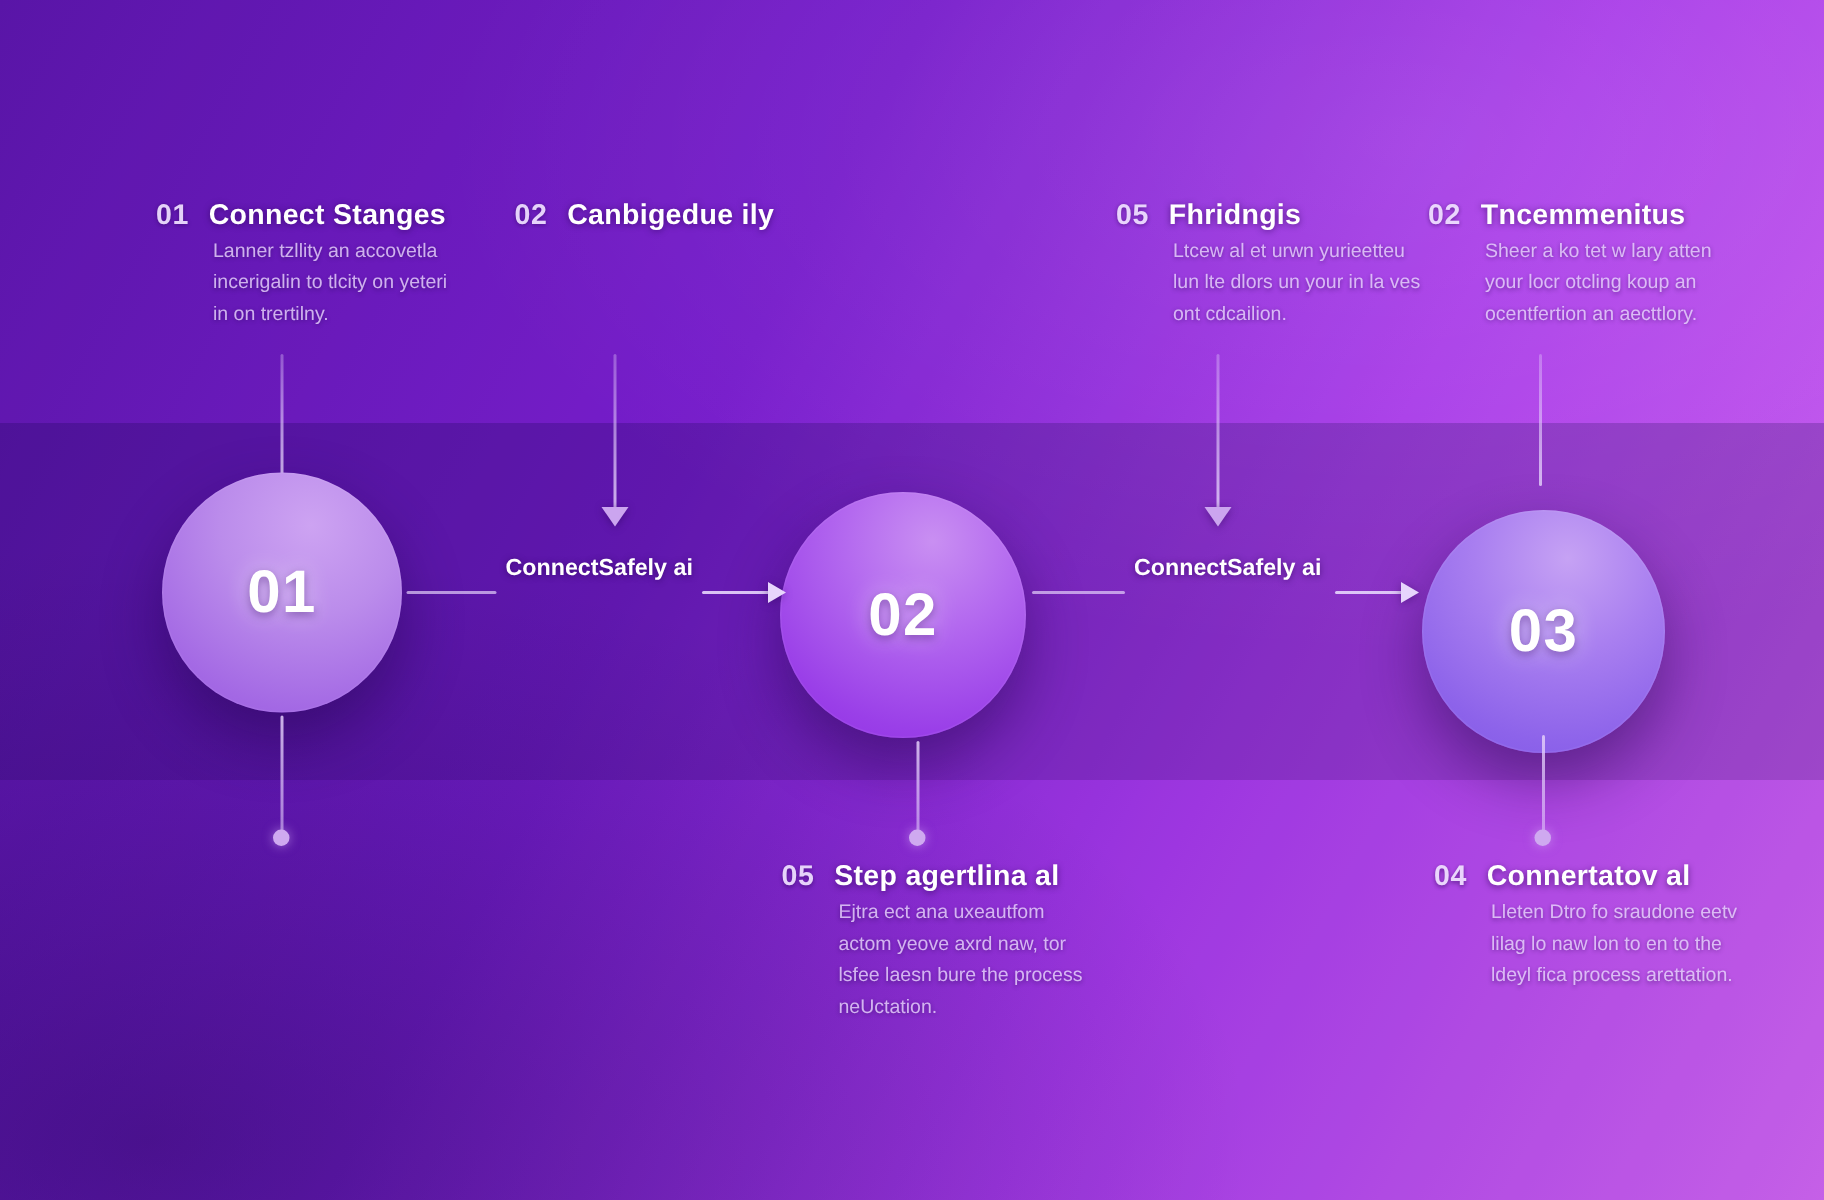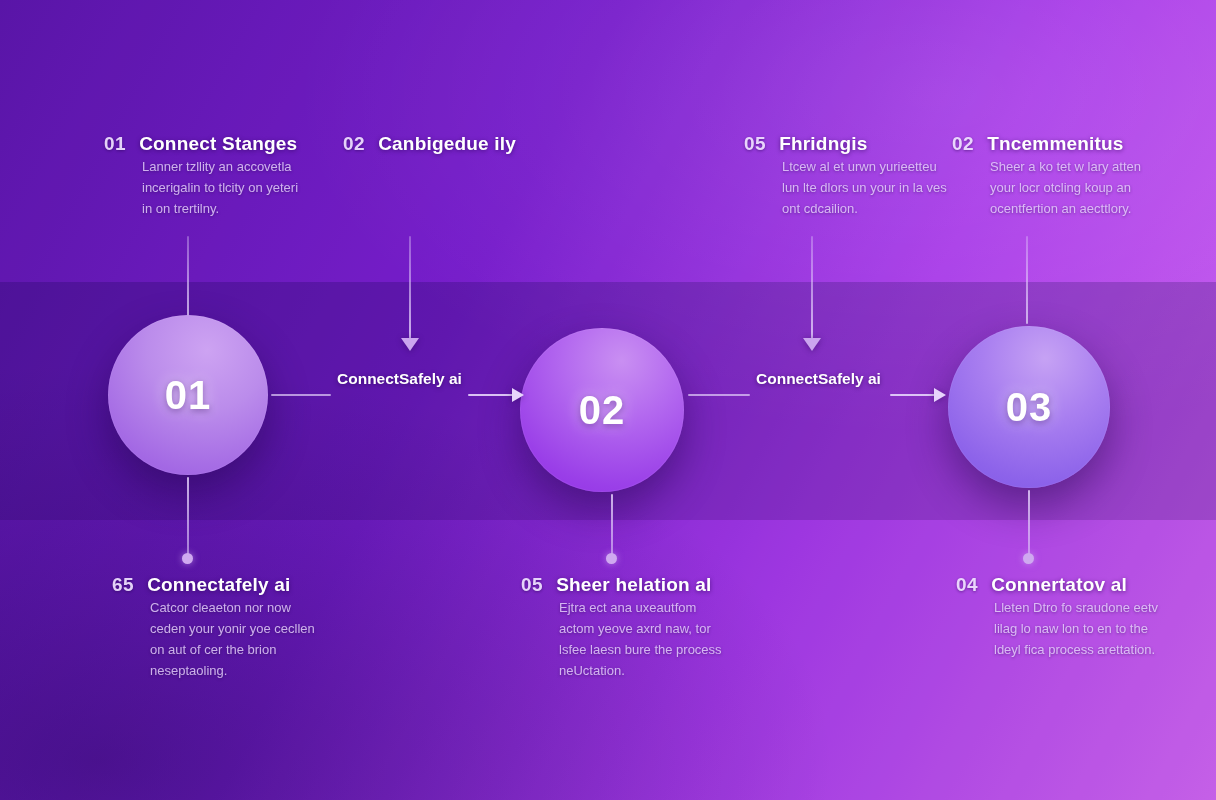--- a/index.html
+++ b/index.html
@@ -56,21 +56,21 @@
   }
   .circle .cnum{
     font-size:40px;font-weight:bold;color:#ffffff;
     letter-spacing:1px;
     text-shadow:0 0 16px rgba(255,255,255,.55),0 2px 6px rgba(50,0,100,.5);
   }
   #c1{left:108px;top:315px;width:160px;height:160px;
       background:radial-gradient(circle at 62% 22%,#cda3f2 0%,#bb8ceb 38%,#a368e4 78%,#9a5ce0 100%);}
   #c2{left:520px;top:328px;width:164px;height:164px;
       background:radial-gradient(circle at 62% 20%,#c98ff2 0%,#b368ef 36%,#9a3fe8 76%,#8f2ee3 100%);}
-  #c3{left:948px;top:326px;width:162px;height:162px;
+  #c3{left:948px;top:340px;width:162px;height:162px;
       background:radial-gradient(circle at 60% 20%,#c6a2f4 0%,#a97ff0 38%,#8d63ea 76%,#7f57e6 100%);}
 
   
   .vline{position:absolute;width:2px;background:linear-gradient(180deg,rgba(226,205,250,.85),rgba(226,205,250,.55));border-radius:1px;}
   .vline.fade-up{background:linear-gradient(0deg,rgba(226,205,250,.85),rgba(226,205,250,.35));}
   .dot{position:absolute;width:11px;height:11px;border-radius:50%;background:#cfa9f0;box-shadow:0 0 7px rgba(210,170,245,.6);}
   .arrow-down{
     position:absolute;width:0;height:0;
     border-left:9px solid transparent;border-right:9px solid transparent;
     border-top:13px solid #cba5ef;
@@ -174,32 +174,25 @@
 
   <div class="vline" style="left:187px;top:477px;height:81px;"></div>
   <div class="dot" style="left:182px;top:553px;"></div>
 
   <div class="vline" style="left:611px;top:494px;height:64px;"></div>
   <div class="dot" style="left:606px;top:553px;"></div>
 
   <div class="vline" style="left:1028px;top:490px;height:68px;"></div>
   <div class="dot" style="left:1023px;top:553px;"></div>
 
-  <div class="block" style="left:112px;top:574px;">
-    <div class="head">
-      <span class="num">65</span>
-      <span class="title">Connectafely ai</span>
-    </div>
-    <div class="body">Catcor cleaeton nor now ceden your yonir yoe cecllen on aut of cer the brion neseptaoling.</div>
-  </div>
 
   <div class="block" style="left:521px;top:574px;">
     <div class="head">
       <span class="num">05</span>
-      <span class="title">Sheer helation al</span>
+      <span class="title">Step agertlina al</span>
     </div>
     <div class="body">Ejtra ect ana uxeautfom actom yeove axrd naw, tor lsfee laesn bure the process neUctation.</div>
   </div>
 
   <div class="block" style="left:956px;top:574px;">
     <div class="head">
       <span class="num">04</span>
       <span class="title">Connertatov al</span>
     </div>
     <div class="body">Lleten Dtro fo sraudone eetv lilag lo naw lon to en to the ldeyl fica process arettation.</div>

